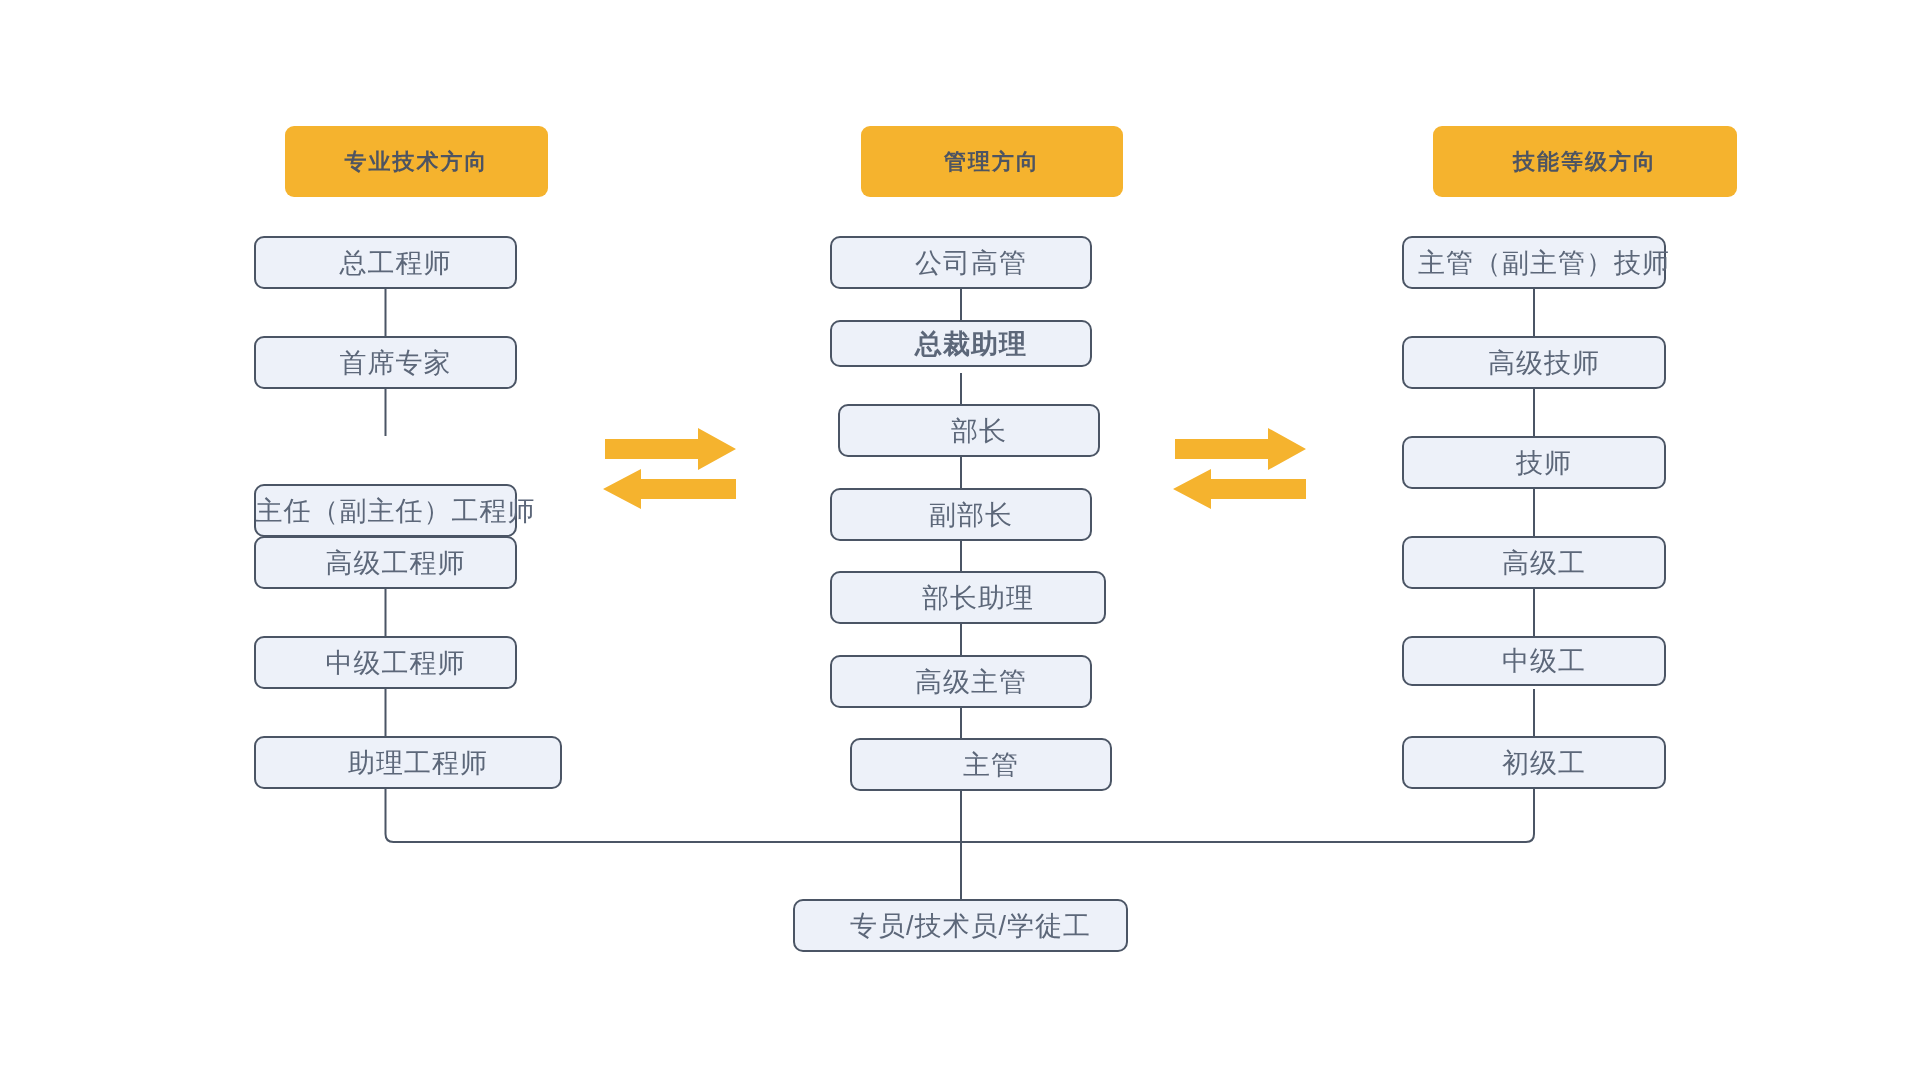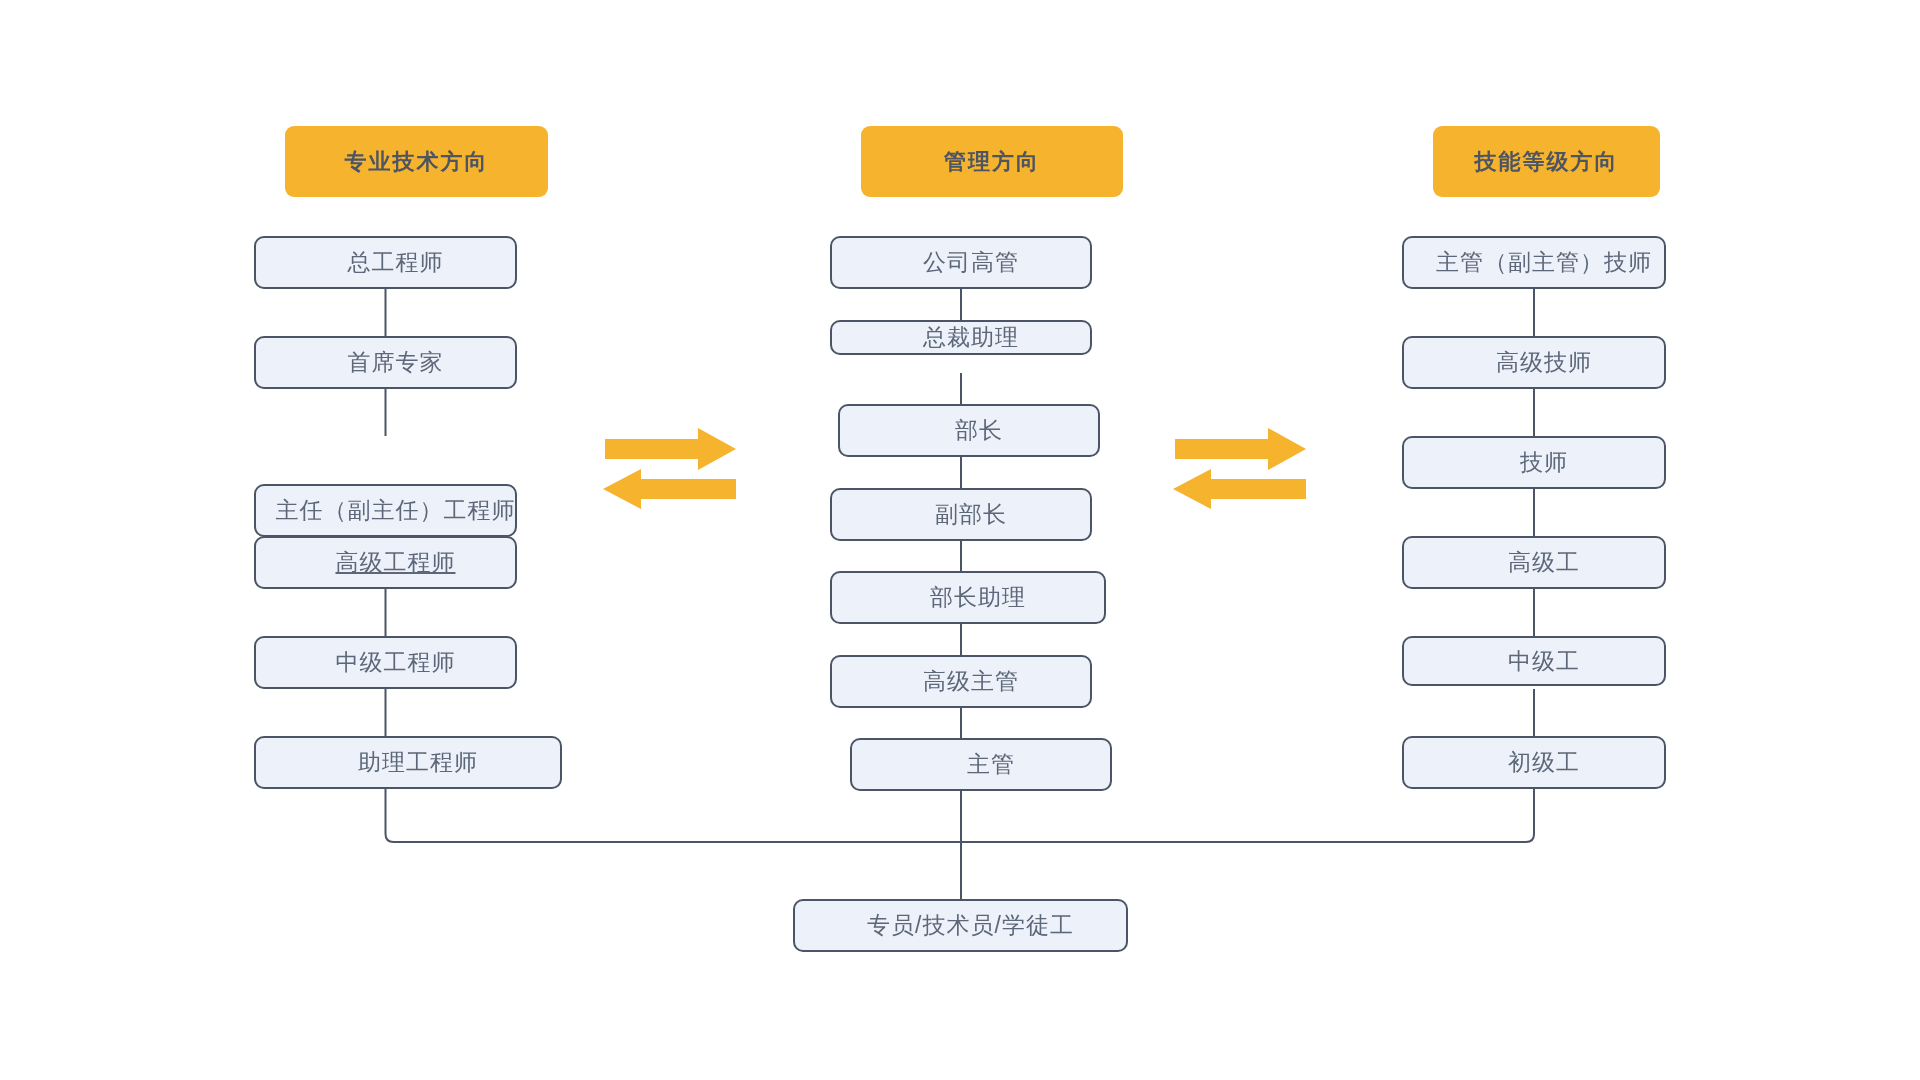--- a/index.html
+++ b/index.html
@@ -12,21 +12,21 @@
   }
   .canvas{position:absolute;left:0;top:0;width:1920px;height:1080px;}
   svg.wires{position:absolute;left:0;top:0;width:1920px;height:1080px;}
   .node{
     position:absolute;
     box-sizing:border-box;
     background:#EDF1F9;
     border:2px solid #4B5565;
     border-radius:10px;
     display:flex;align-items:center;justify-content:center;
-    font-size:23px;
+    font-size:27px;
     color:#5C6779;
     letter-spacing:1px;
     white-space:nowrap;
     padding-left:20px;
   }
   .hdr{
     position:absolute;
     box-sizing:border-box;
     background:#F5B32E;
     border-radius:9px;
@@ -66,34 +66,34 @@
     <g fill="#F5B32E" transform="translate(570,0)">
       <polygon points="605,439 698,439 698,428 736,449 698,470 698,459 605,459"></polygon>
       <polygon points="603,489 641,469 641,479 736,479 736,499 641,499 641,509"></polygon>
     </g>
   </svg>
 
   <div class="hdr" style="left:254px;top:126px;width:263px;height:71px;">专业技术方向</div>
   <div class="node" style="left:254px;top:236px;width:263px;height:53px;">总工程师</div>
   <div class="node" style="left:254px;top:336px;width:263px;height:53px;">首席专家</div>
   <div class="node" style="left:254px;top:436px;width:263px;height:53px;margin-top:48px;">主任（副主任）工程师</div>
-  <div class="node" style="left:254px;top:536px;width:263px;height:53px;text-decoration:underline;">高级工程师</div>
+  <div class="node" style="left:254px;top:536px;width:263px;height:53px;">高级工程师</div>
   <div class="node" style="left:254px;top:636px;width:263px;height:53px;">中级工程师</div>
   <div class="node" style="left:254px;top:736px;width:308px;height:53px;">助理工程师</div>
 
   <div class="hdr" style="left:830px;top:126px;width:262px;height:71px;">管理方向</div>
   <div class="node" style="left:830px;top:236px;width:262px;height:53px;">公司高管</div>
-  <div class="node" style="left:830px;top:320px;width:262px;height:35px;">总裁助理</div>
+  <div class="node" style="left:830px;top:320px;width:262px;height:47px;font-weight:bold;">总裁助理</div>
   <div class="node" style="left:830px;top:404px;width:262px;height:53px;margin-left:8px;">部长</div>
   <div class="node" style="left:830px;top:488px;width:262px;height:53px;">副部长</div>
   <div class="node" style="left:830px;top:571px;width:276px;height:53px;">部长助理</div>
   <div class="node" style="left:830px;top:655px;width:262px;height:53px;">高级主管</div>
   <div class="node" style="left:830px;top:738px;width:262px;height:53px;margin-left:20px;">主管</div>
 
-  <div class="hdr" style="left:1402px;top:126px;width:227px;height:71px;">技能等级方向</div>
+  <div class="hdr" style="left:1402px;top:126px;width:304px;height:71px;">技能等级方向</div>
   <div class="node" style="left:1402px;top:336px;width:264px;height:53px;">高级技师</div>
   <div class="node" style="left:1402px;top:236px;width:264px;height:53px;">主管（副主管）技师</div>
   <div class="node" style="left:1402px;top:436px;width:264px;height:53px;">技师</div>
   <div class="node" style="left:1402px;top:536px;width:264px;height:53px;">高级工</div>
   <div class="node" style="left:1402px;top:636px;width:264px;height:50px;">中级工</div>
   <div class="node" style="left:1402px;top:736px;width:264px;height:53px;">初级工</div>
 
   <div class="node" style="left:793px;top:899px;width:335px;height:53px;">专员/技术员/学徒工</div>
 
 </div>

